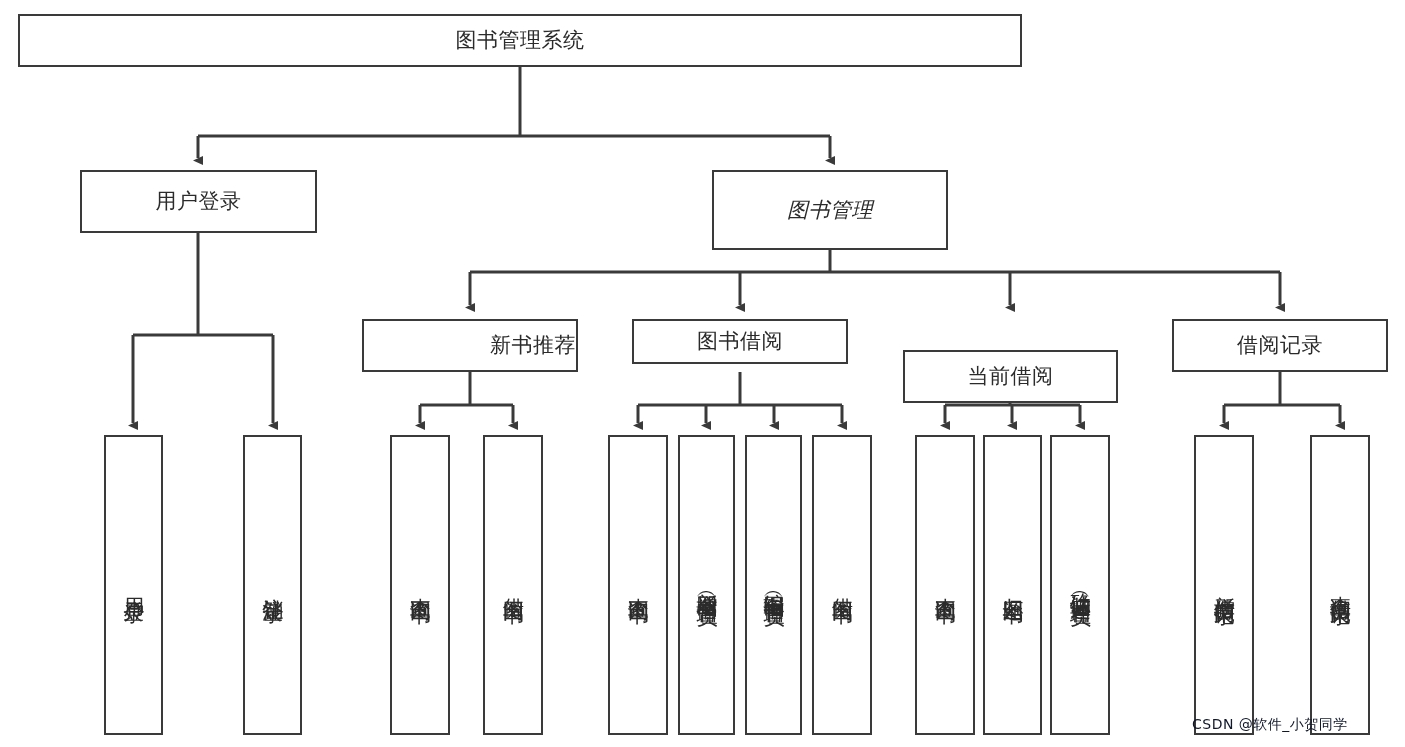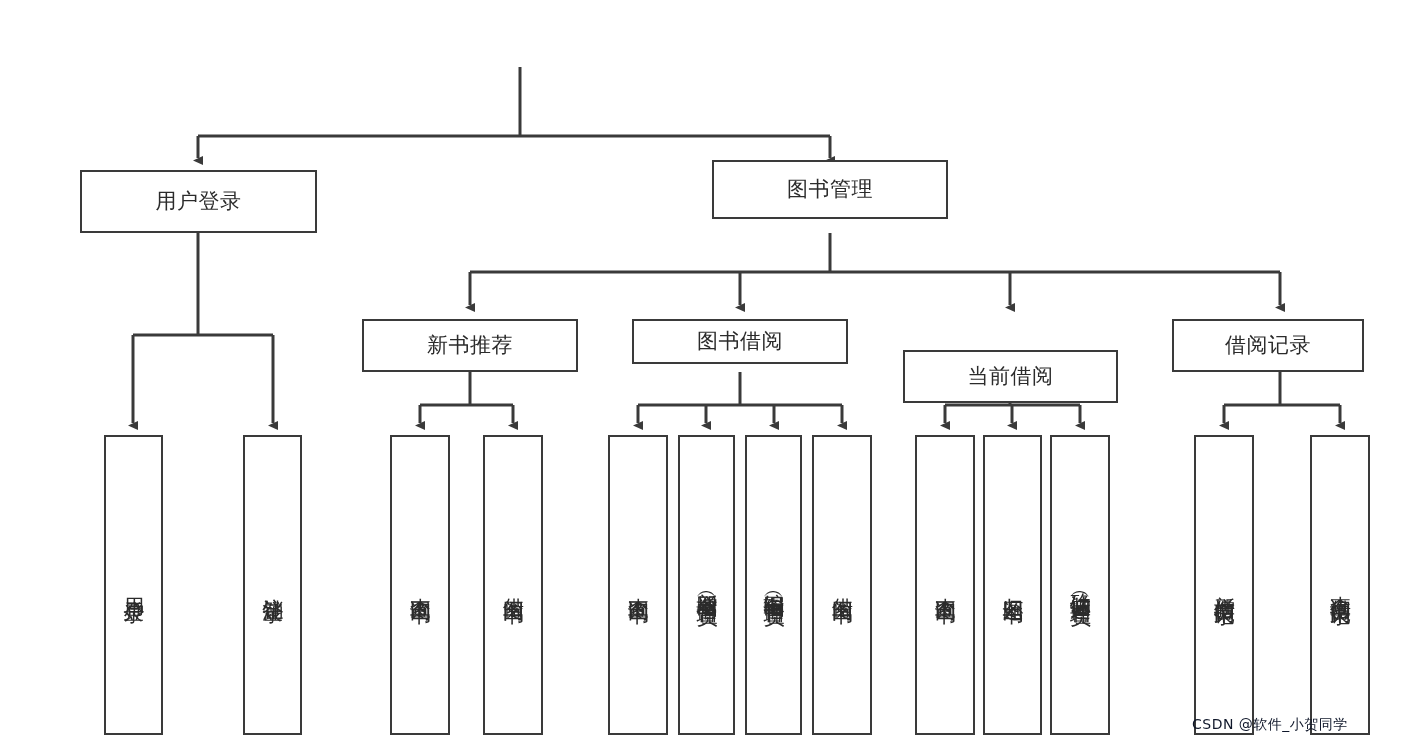--- a/index.html
+++ b/index.html
@@ -108,38 +108,41 @@
       <path d="M1012,405 L1012,423" marker-end="url(#arrowhead)"></path>
       <path d="M1080,405 L1080,423" marker-end="url(#arrowhead)"></path>
 
       <path d="M1280,372 L1280,405"></path>
       <path d="M1224,405 L1340,405"></path>
       <path d="M1224,405 L1224,423" marker-end="url(#arrowhead)"></path>
       <path d="M1340,405 L1340,423" marker-end="url(#arrowhead)"></path>
     </g>
   </svg>
 
+  <div class="node-box" style="left:18px; top:14px; width:1004px; height:53px;">
+    <span class="node-label">图书管理系统</span>
+  </div>
 
   <div class="node-box" style="left:80px; top:170px; width:237px; height:63px;">
     <span class="node-label">用户登录</span>
   </div>
-  <div class="node-box" style="left:712px; top:160px; width:236px; height:59px;">
+  <div class="node-box" style="left:712px; top:170px; width:236px; height:80px;font-style:italic;">
     <span class="node-label">图书管理</span>
   </div>
 
-  <div class="node-box" style="left:362px; top:319px; width:216px; height:53px;">
+  <div class="node-box" style="left:362px; top:319px; width:216px; height:53px;justify-content:flex-end;">
     <span class="node-label">新书推荐</span>
   </div>
   <div class="node-box" style="left:632px; top:319px; width:216px; height:45px;">
     <span class="node-label">图书借阅</span>
   </div>
   <div class="node-box" style="left:903px; top:319px; width:215px; height:53px;margin-top:31px;">
     <span class="node-label">当前借阅</span>
   </div>
-  <div class="node-box" style="left:1172px; top:319px; width:192px; height:53px;">
+  <div class="node-box" style="left:1172px; top:319px; width:216px; height:53px;">
     <span class="node-label">借阅记录</span>
   </div>
 
   <div class="node-box" style="left:104px; top:435px; width:59px; height:300px;">
     <span class="node-label vertical">用户登录</span>
   </div>
   <div class="node-box" style="left:243px; top:435px; width:59px; height:300px;">
     <span class="node-label vertical">注销登录</span>
   </div>
 

